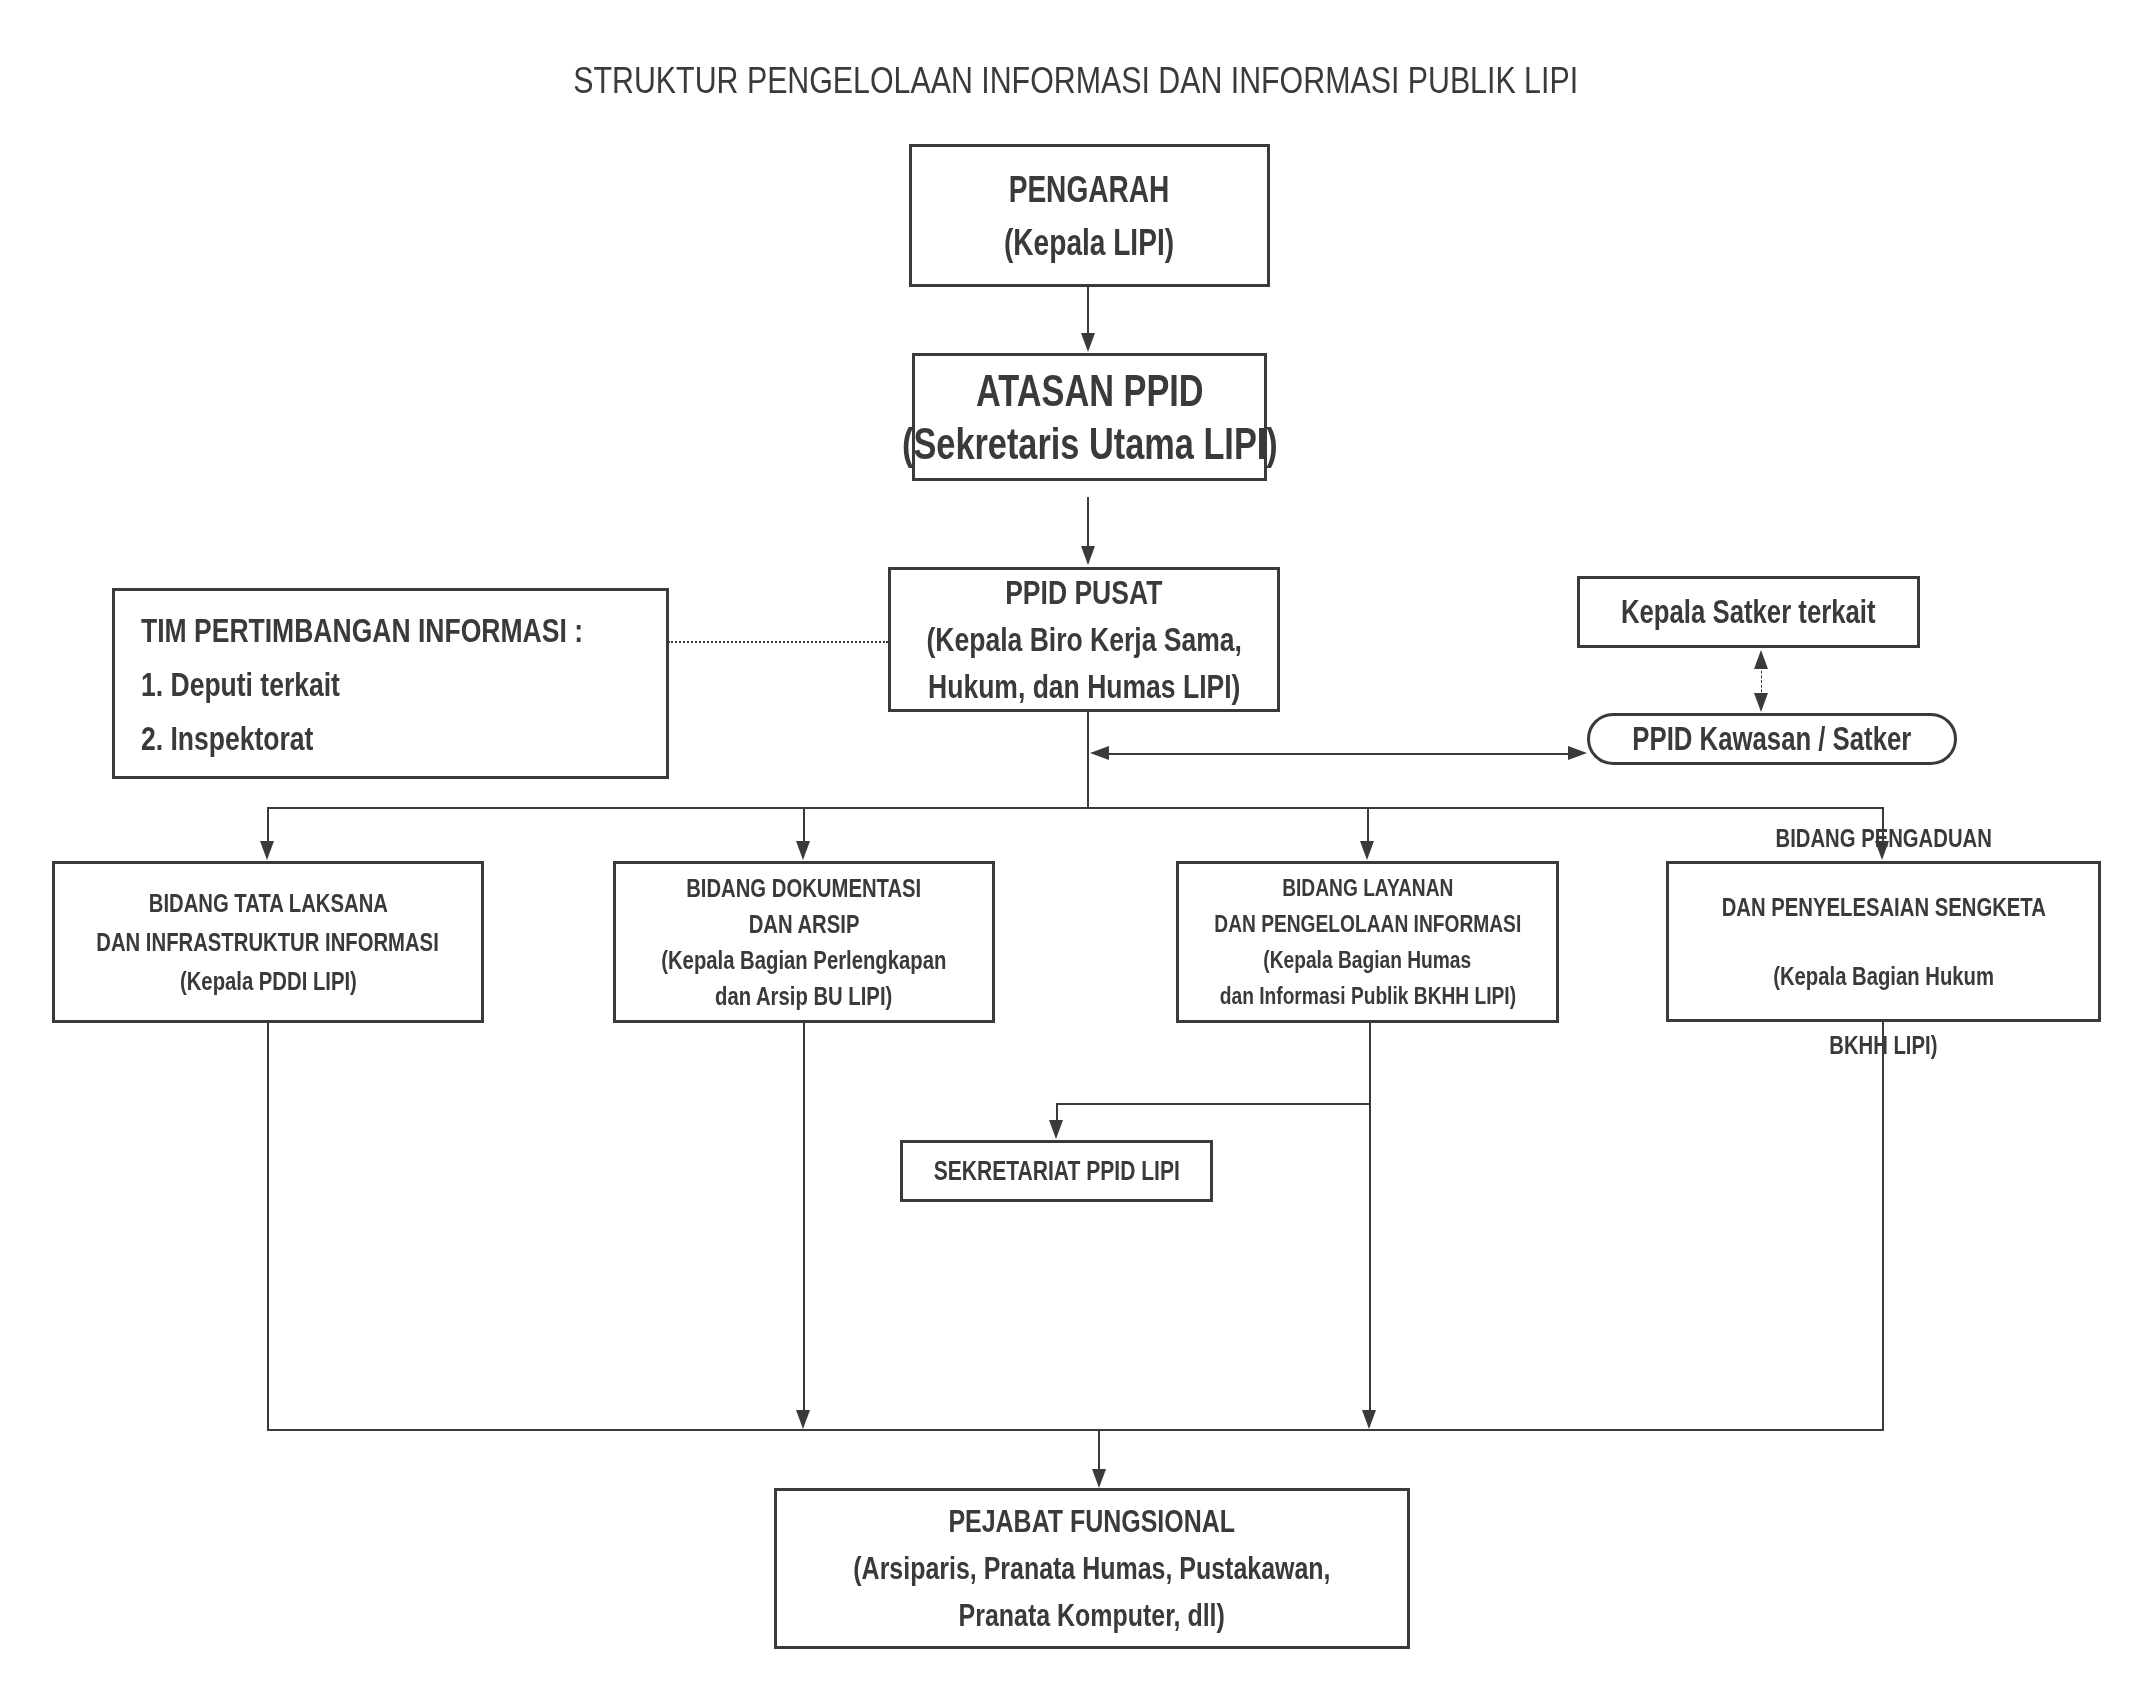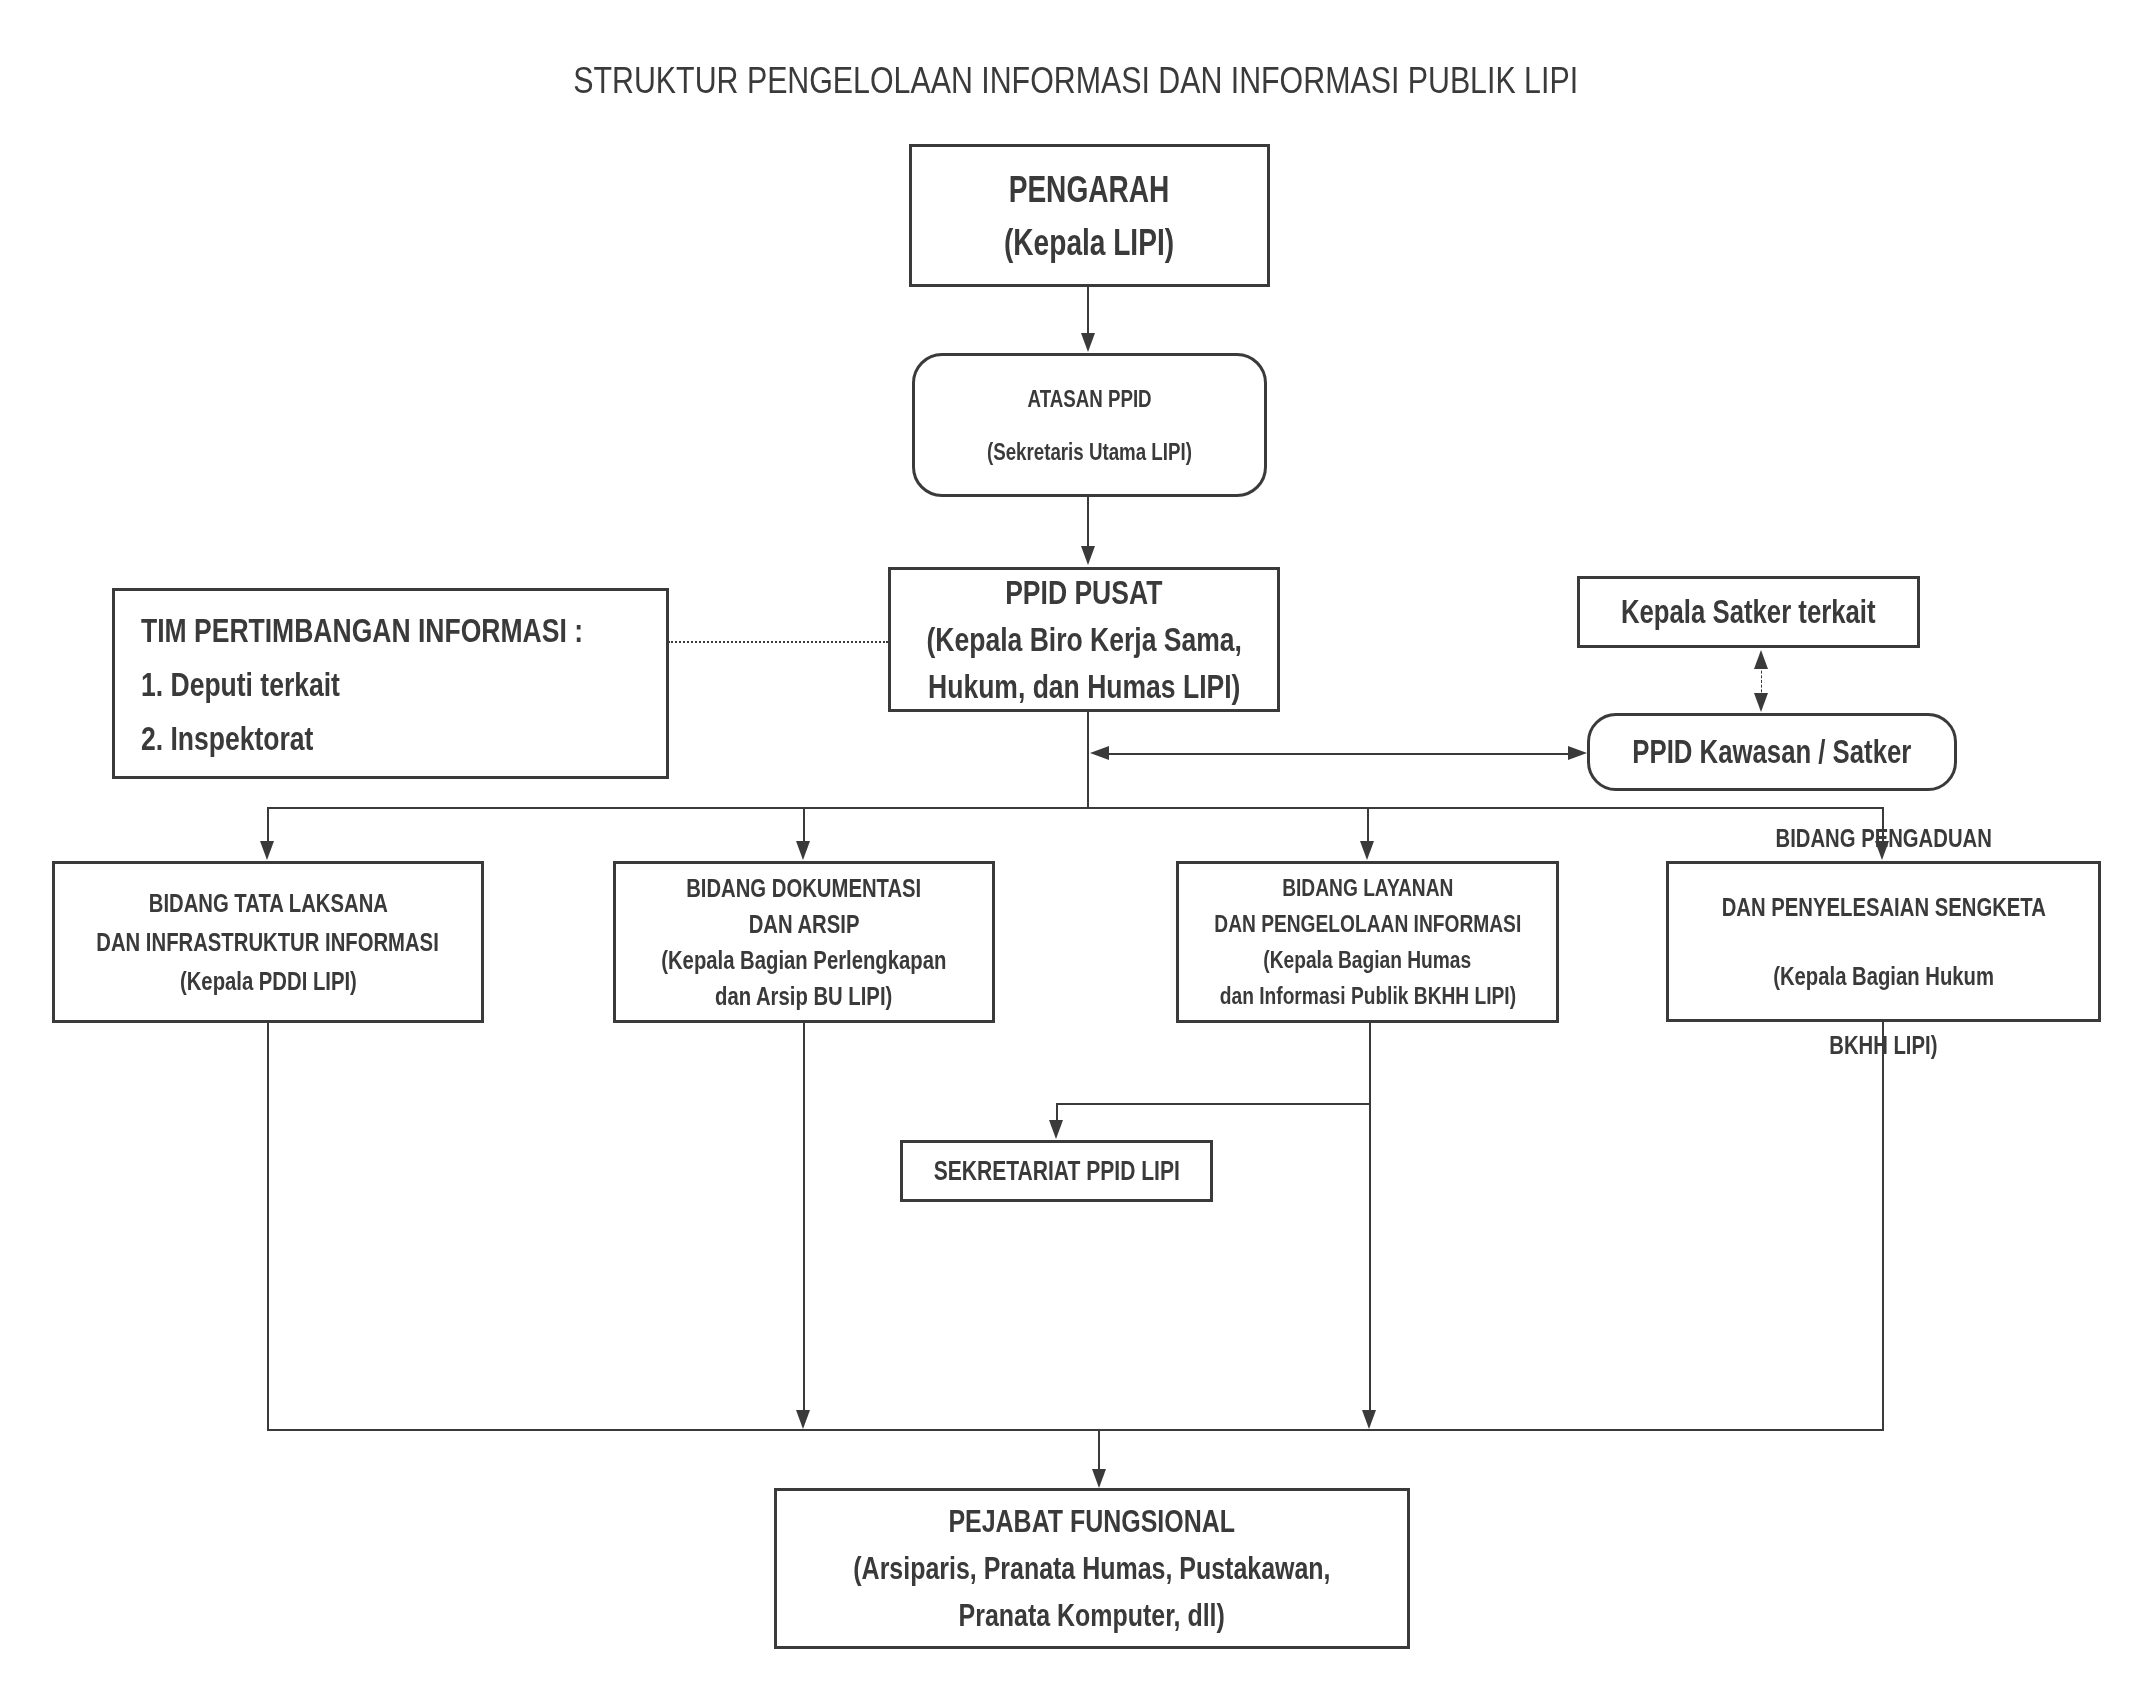--- a/index.html
+++ b/index.html
@@ -46,21 +46,21 @@
   </div>
 
   <div class="box" style="left:909px; top:144px; width:361px; height:143px; font-size:36px; line-height:53px;">
     <div class="ln">PENGARAH</div>
     <div class="ln">(Kepala LIPI)</div>
   </div>
 
   <div class="vline" style="left:1087px; top:287px; width:1.8px; height:48px;"></div>
   <div class="arr-down" style="left:1081px; top:333px;"></div>
 
-  <div class="box" style="left:912px; top:353px; width:355px; height:144px; font-size:24px; line-height:53px;border-radius:30px;">
+  <div class="box" style="left:912px; top:353px; width:355px; height:128px; font-size:44px; line-height:53px;">
     <div class="ln">ATASAN PPID</div>
     <div class="ln">(Sekretaris Utama LIPI)</div>
   </div>
 
   <div class="vline" style="left:1087px; top:497px; width:1.8px; height:50px;"></div>
   <div class="arr-down" style="left:1081px; top:546px;"></div>
 
   <div class="box" style="left:888px; top:567px; width:392px; height:145px; font-size:34px; line-height:47px;">
     <div class="ln">PPID PUSAT</div>
     <div class="ln">(Kepala Biro Kerja Sama,</div>
@@ -76,21 +76,21 @@
   <div class="dotted" style="left:668px; top:641px; width:220px;"></div>
 
   <div class="box" style="left:1577px; top:576px; width:343px; height:72px; font-size:33px;">
     <div class="ln">Kepala Satker terkait</div>
   </div>
 
   <div class="arr-up" style="left:1754px; top:650px;"></div>
   <div class="dashv" style="left:1761px; top:666px; height:31px;"></div>
   <div class="arr-down" style="left:1754px; top:693px;"></div>
 
-  <div class="box" style="left:1587px; top:713px; width:370px; height:78px; font-size:33px;border-radius:29px;">
+  <div class="box" style="left:1587px; top:713px; width:370px; height:52px; font-size:33px;border-radius:29px;">
     <div class="ln">PPID Kawasan / Satker</div>
   </div>
 
   <div class="arr-left" style="left:1090px; top:746px;"></div>
   <div class="hline" style="left:1107px; top:753px; width:463px; height:1.8px;"></div>
   <div class="arr-right" style="left:1568px; top:746px;"></div>
 
   <div class="vline" style="left:1087px; top:712px; width:1.8px; height:97px;"></div>
   <div class="hline" style="left:267px; top:807px; width:1617px; height:1.8px;"></div>
 

